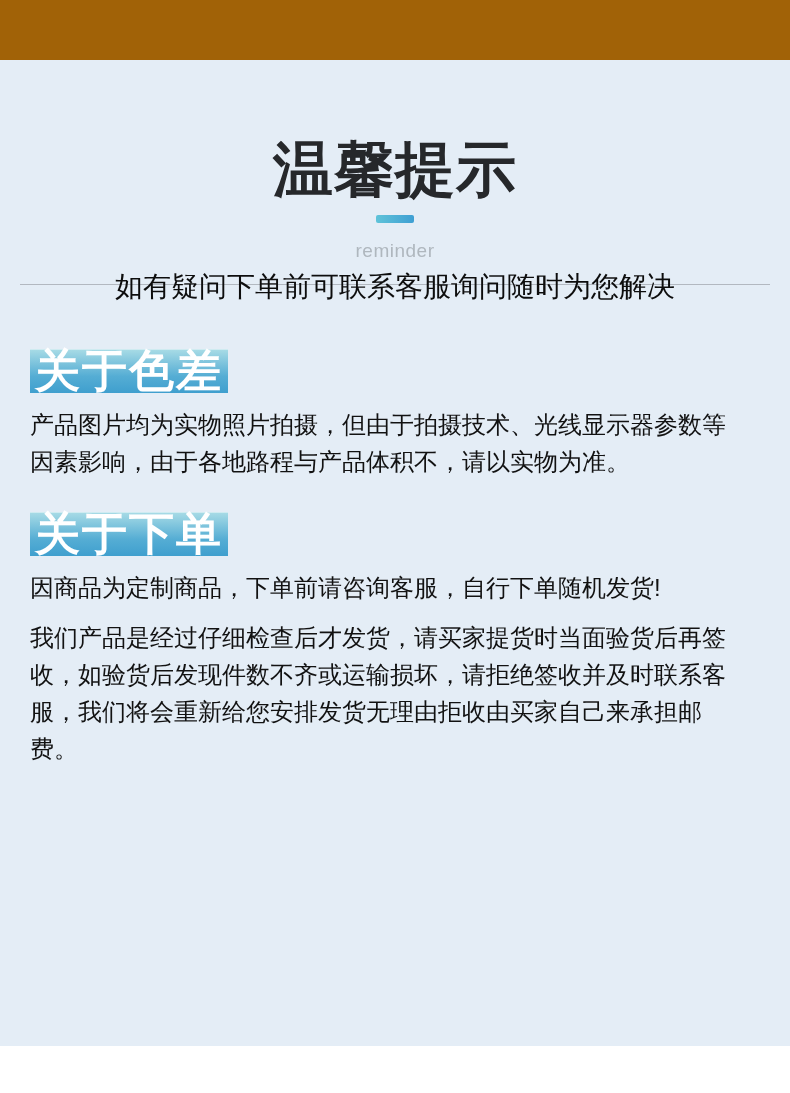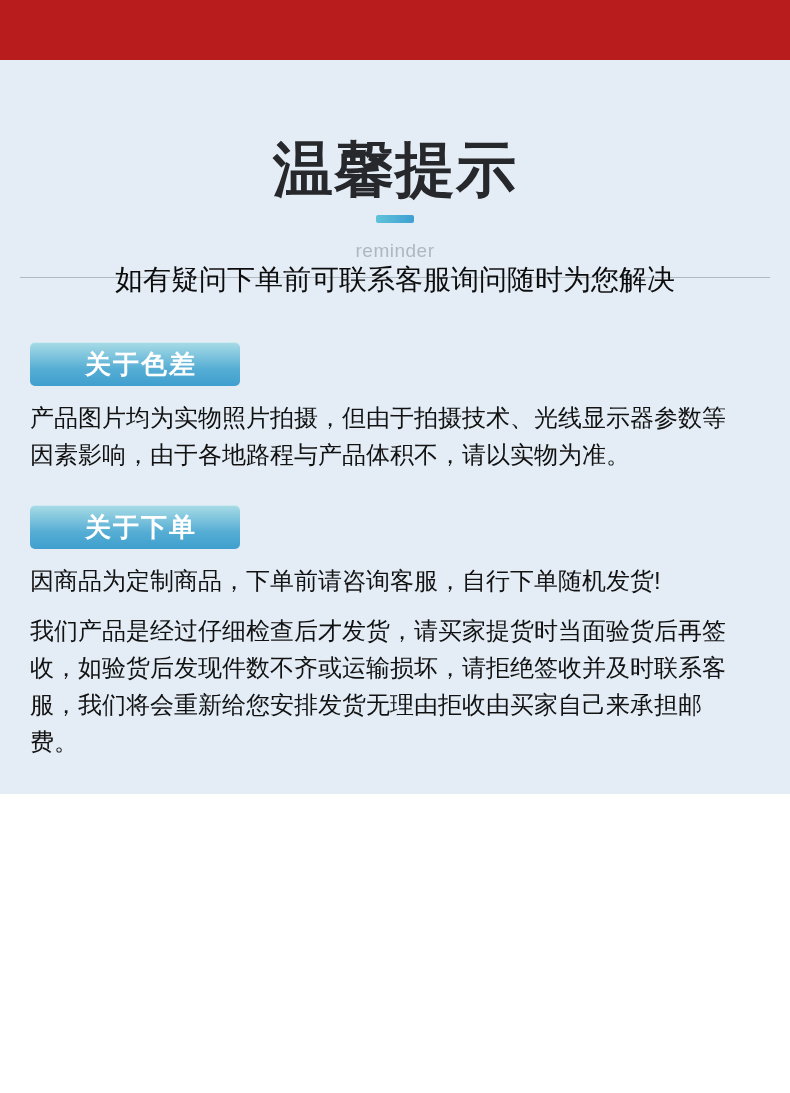--- a/index.html
+++ b/index.html
@@ -4,22 +4,22 @@
 <style>
   html, body {
     margin: 0;
     padding: 0;
     background: #ffffff;
     font-family: "Liberation Sans", "DejaVu Sans", sans-serif;
   }
   .page {
     position: relative;
     width: 790px;
-    height: 794px;
-    background: #b91c1c;
+    height: 1046px;
+    background: #a16207;
     overflow: hidden;
   }
   .panel {
     position: absolute;
     top: 60px;
     left: 0;
     width: 790px;
     height: 1010px;
     background: #e4edf6;
     box-sizing: border-box;
@@ -45,21 +45,21 @@
   .subtitle {
     margin-top: 17px;
     text-align: center;
     font-size: 19px;
     line-height: 22px;
     letter-spacing: 0.5px;
     color: #afb7be;
   }
   .tagline-wrap {
     position: relative;
-    margin: 2px -10px 0;
+    margin: 9px -10px 0;
     height: 34px;
   }
   .divider {
     position: absolute;
     top: 13px;
     left: 0;
     right: 0;
     height: 1px;
     background: #b2b8c0;
   }
@@ -71,28 +71,27 @@
     font-weight: 500;
     color: #0d0d0d;
   }
   .pill {
     display: flex;
     align-items: center;
     justify-content: center;
     width: 198px;
     height: 44px;
     margin-top: 32px;
-    border-radius: 5px;
+    border-radius: 0;
     background: linear-gradient(180deg, #a9dce6 0%, #55add4 62%, #3f9fce 100%);
     box-shadow: inset 0 1px 0 rgba(255,255,255,0.45);
     color: #ffffff;
-    font-size: 26px;
+    font-size: 45px;
     font-weight: 700;
     letter-spacing: 2px;
-    padding-left: 12px;
   }
   .section-first .pill {
     margin-top: 44px;
   }
   .section-body {
     margin: 13px 0 0;
     font-size: 24px;
     line-height: 37px;
     color: #121212;
     white-space: pre-line;

